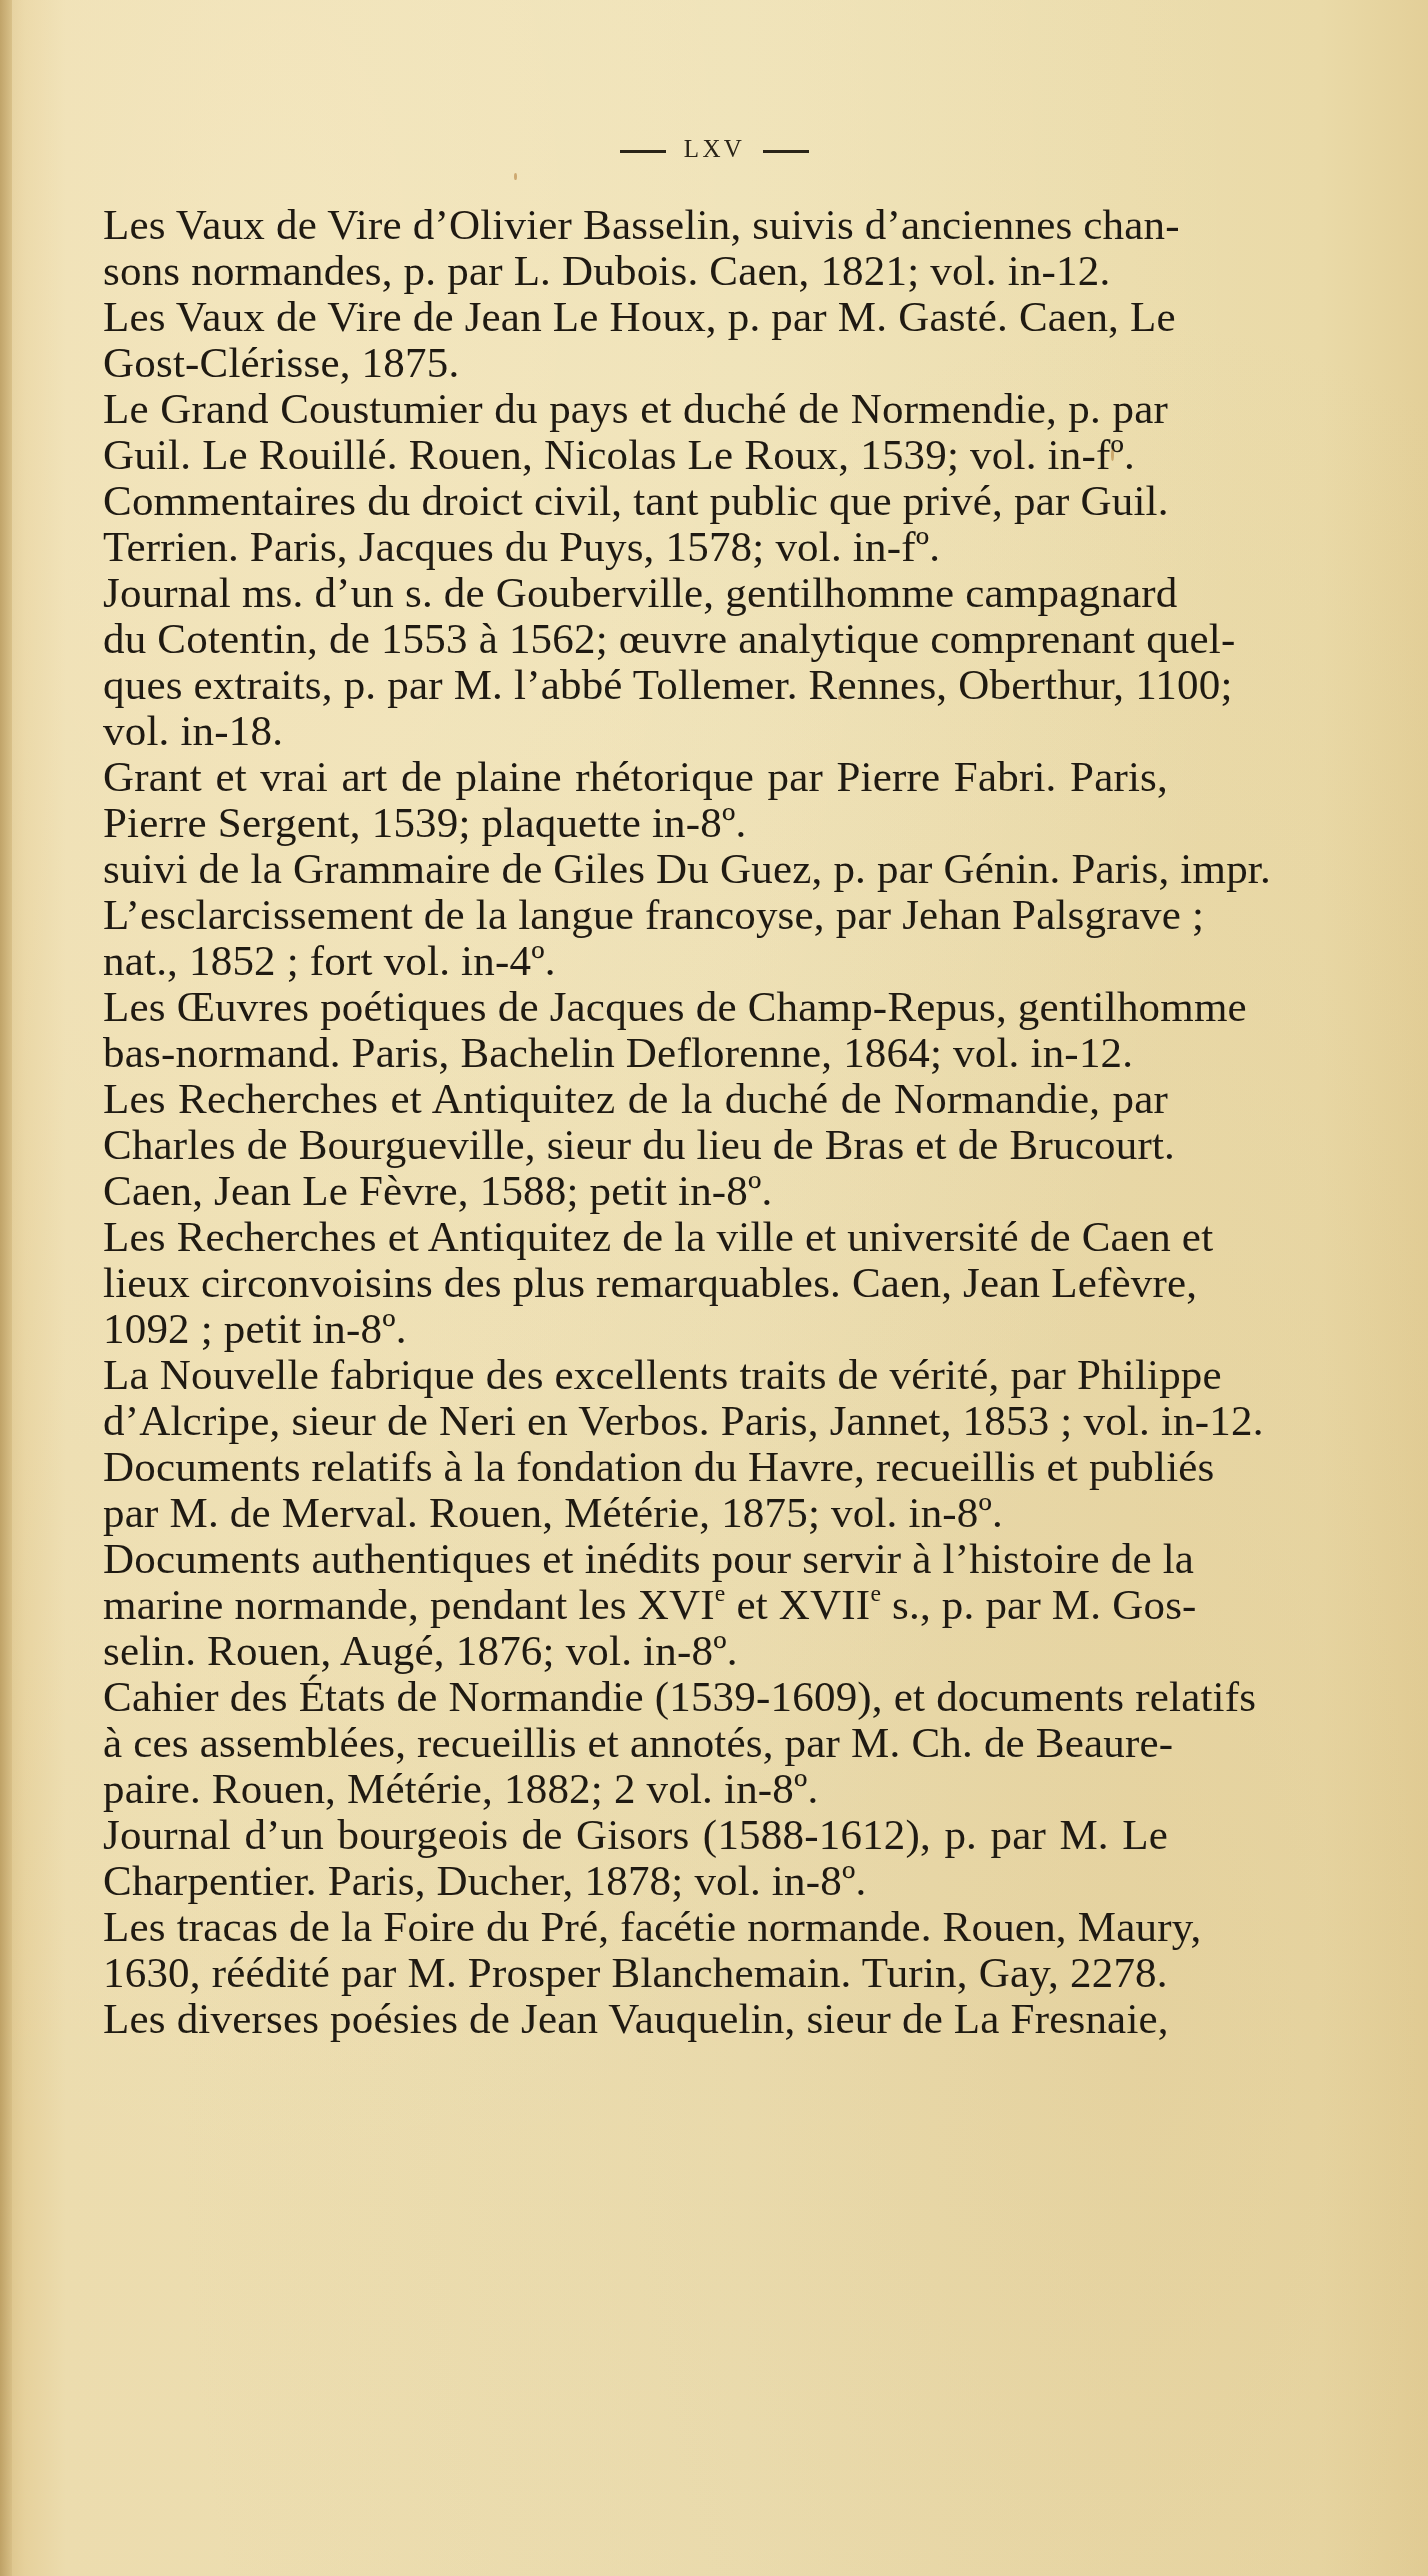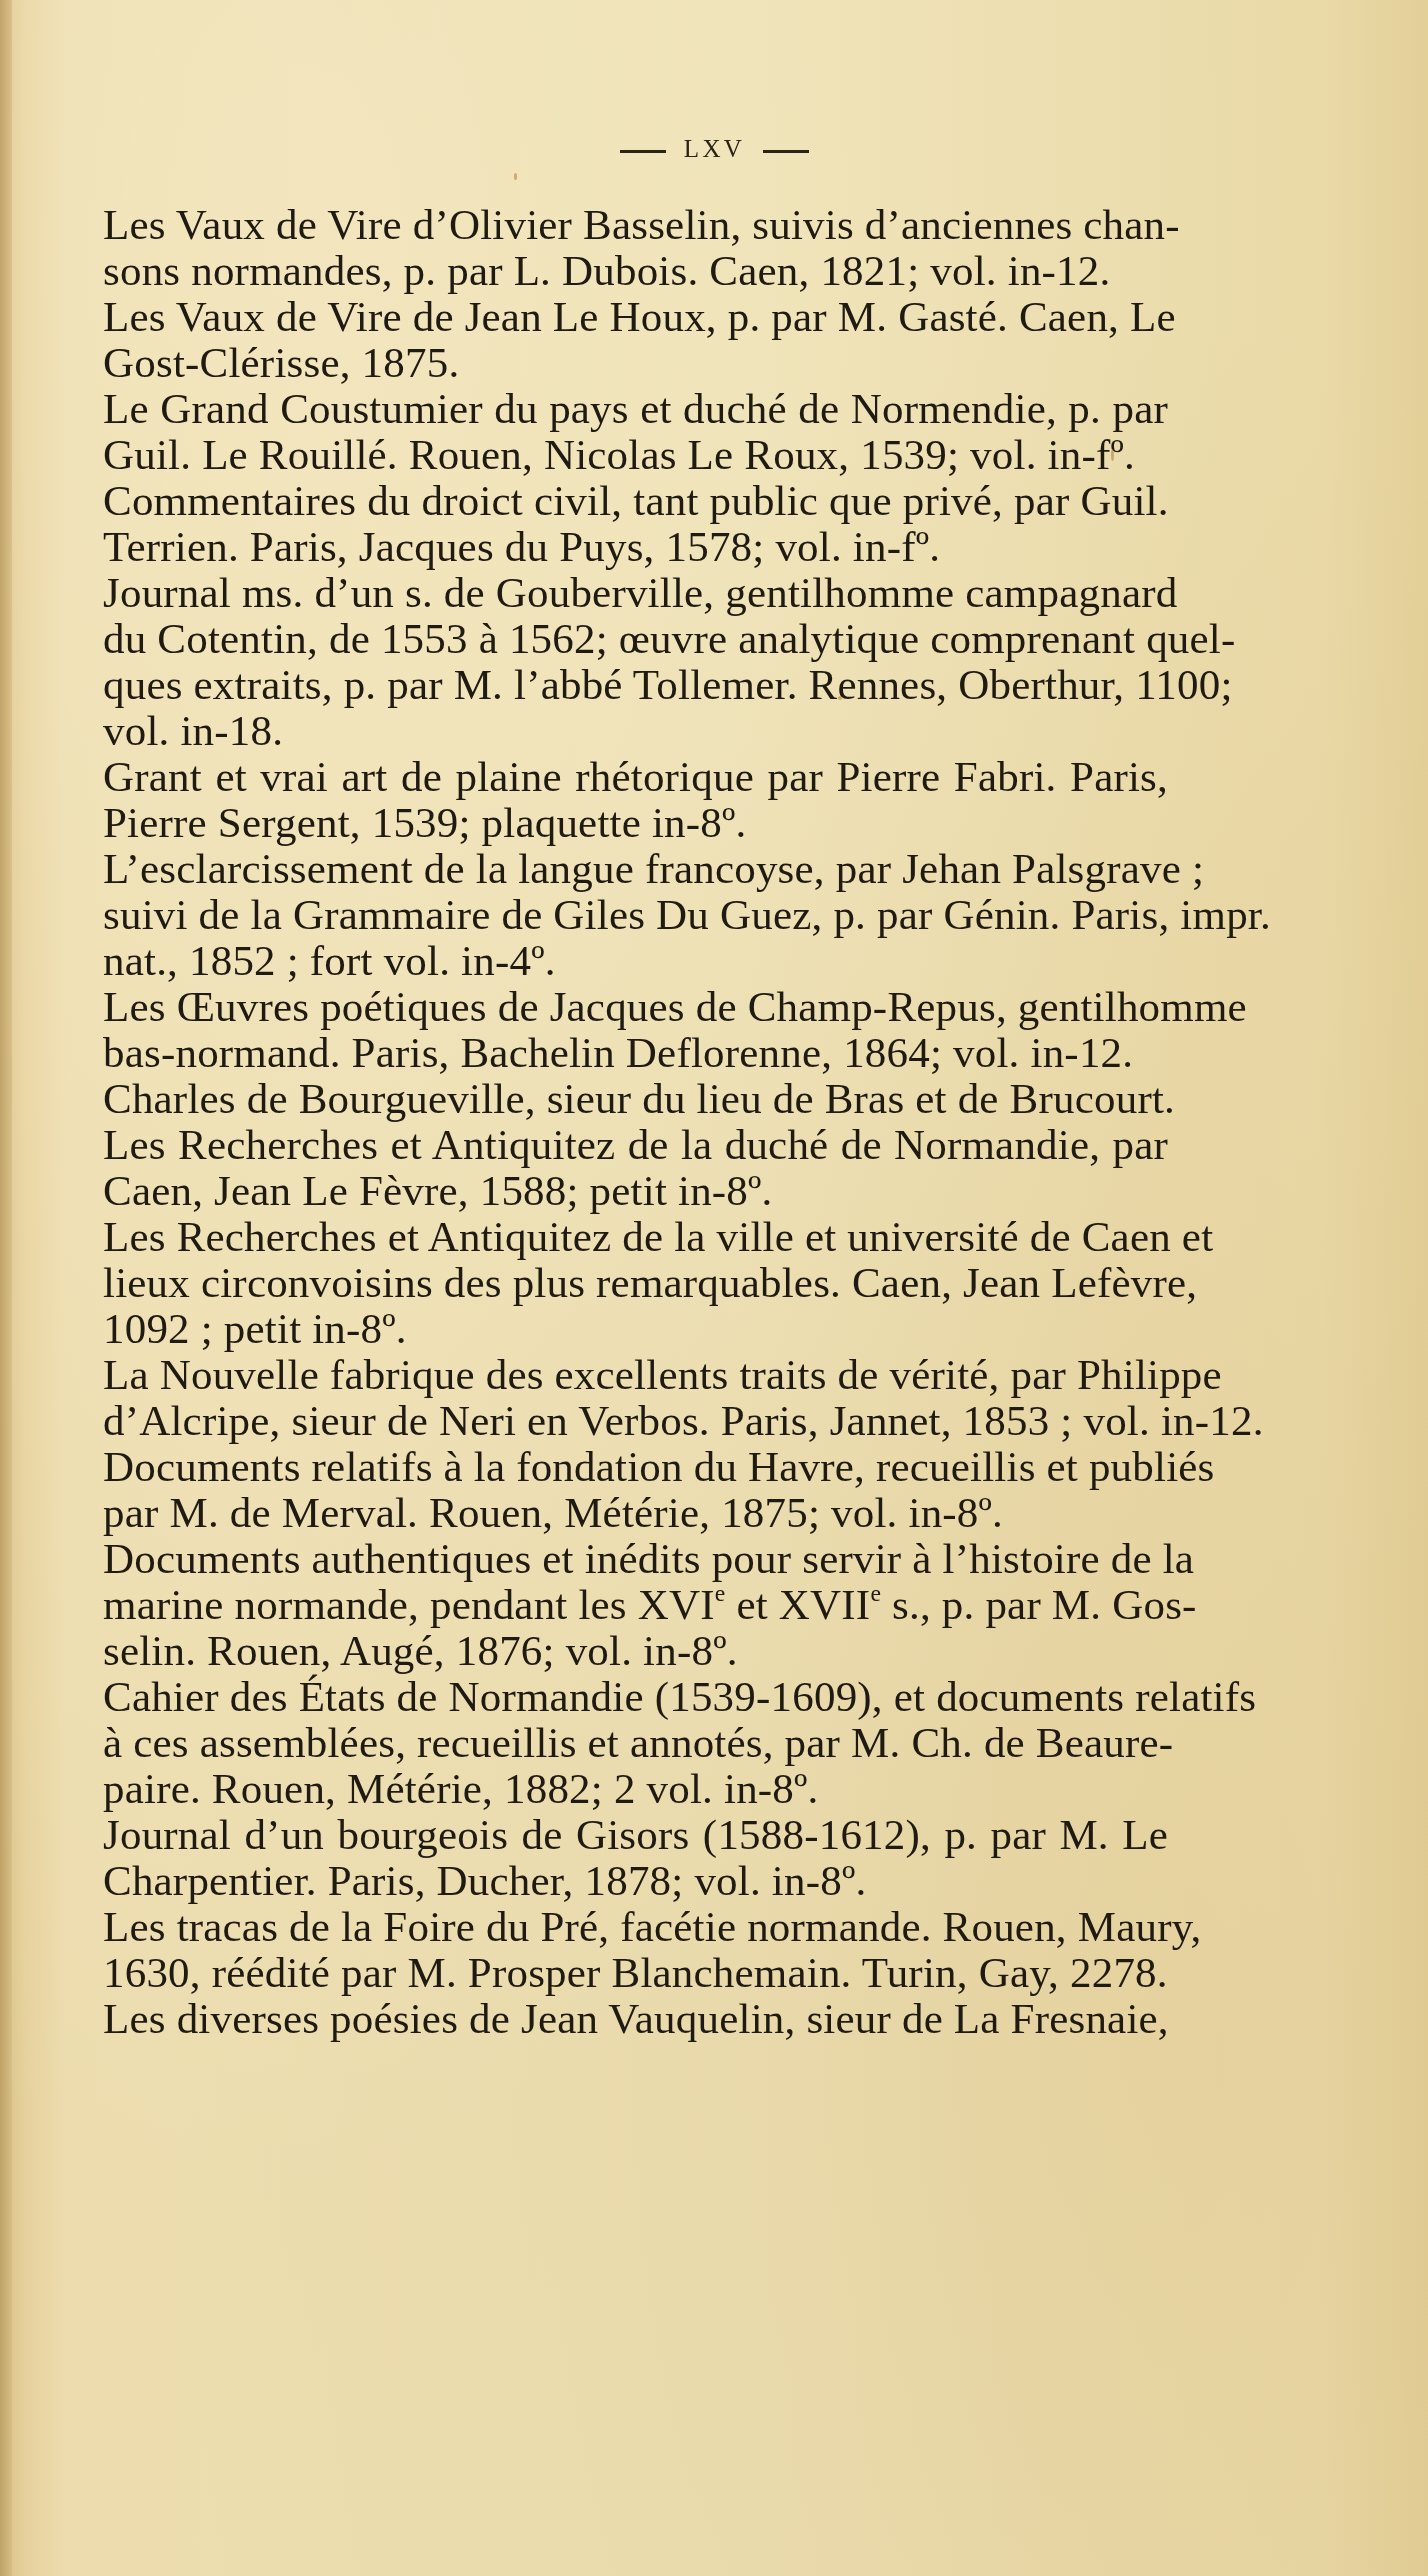--- a/index.html
+++ b/index.html
@@ -109,31 +109,31 @@
         <div class="line"><span>Journal ms. d’un s. de Gouberville, gentilhomme campagnard</span></div>
         <div class="line"><span>du Cotentin, de 1553 à 1562; œuvre analytique comprenant quel-</span></div>
         <div class="line"><span>ques extraits, p. par M. l’abbé Tollemer. Rennes, Oberthur, 1100;</span></div>
         <div class="line last"><span>vol. in-18.</span></div>
       </div>
       <div>
         <div class="line"><span>Grant et vrai art de plaine rhétorique par Pierre Fabri. Paris,</span></div>
         <div class="line last"><span>Pierre Sergent, 1539; plaquette in-8º.</span></div>
       </div>
       <div>
+        <div class="line"><span>suivi de la Grammaire de Giles Du Guez, p. par Génin. Paris, impr.</span></div>
         <div class="line"><span>L’esclarcissement de la langue francoyse, par Jehan Palsgrave ;</span></div>
-        <div class="line"><span>suivi de la Grammaire de Giles Du Guez, p. par Génin. Paris, impr.</span></div>
         <div class="line last"><span>nat., 1852 ; fort vol. in-4º.</span></div>
       </div>
       <div>
         <div class="line"><span>Les Œuvres poétiques de Jacques de Champ-Repus, gentilhomme</span></div>
         <div class="line last"><span>bas-normand. Paris, Bachelin Deflorenne, 1864; vol. in-12.</span></div>
       </div>
       <div>
+        <div class="line"><span>Les Recherches et Antiquitez de la duché de Normandie, par</span></div>
         <div class="line"><span>Charles de Bourgueville, sieur du lieu de Bras et de Brucourt.</span></div>
-        <div class="line"><span>Les Recherches et Antiquitez de la duché de Normandie, par</span></div>
         <div class="line last"><span>Caen, Jean Le Fèvre, 1588; petit in-8º.</span></div>
       </div>
       <div>
         <div class="line"><span>Les Recherches et Antiquitez de la ville et université de Caen et</span></div>
         <div class="line"><span>lieux circonvoisins des plus remarquables. Caen, Jean Lefèvre,</span></div>
         <div class="line last"><span>1092 ; petit in-8º.</span></div>
       </div>
       <div>
         <div class="line"><span>La Nouvelle fabrique des excellents traits de vérité, par Philippe</span></div>
         <div class="line last"><span>d’Alcripe, sieur de Neri en Verbos. Paris, Jannet, 1853 ; vol. in-12.</span></div>

